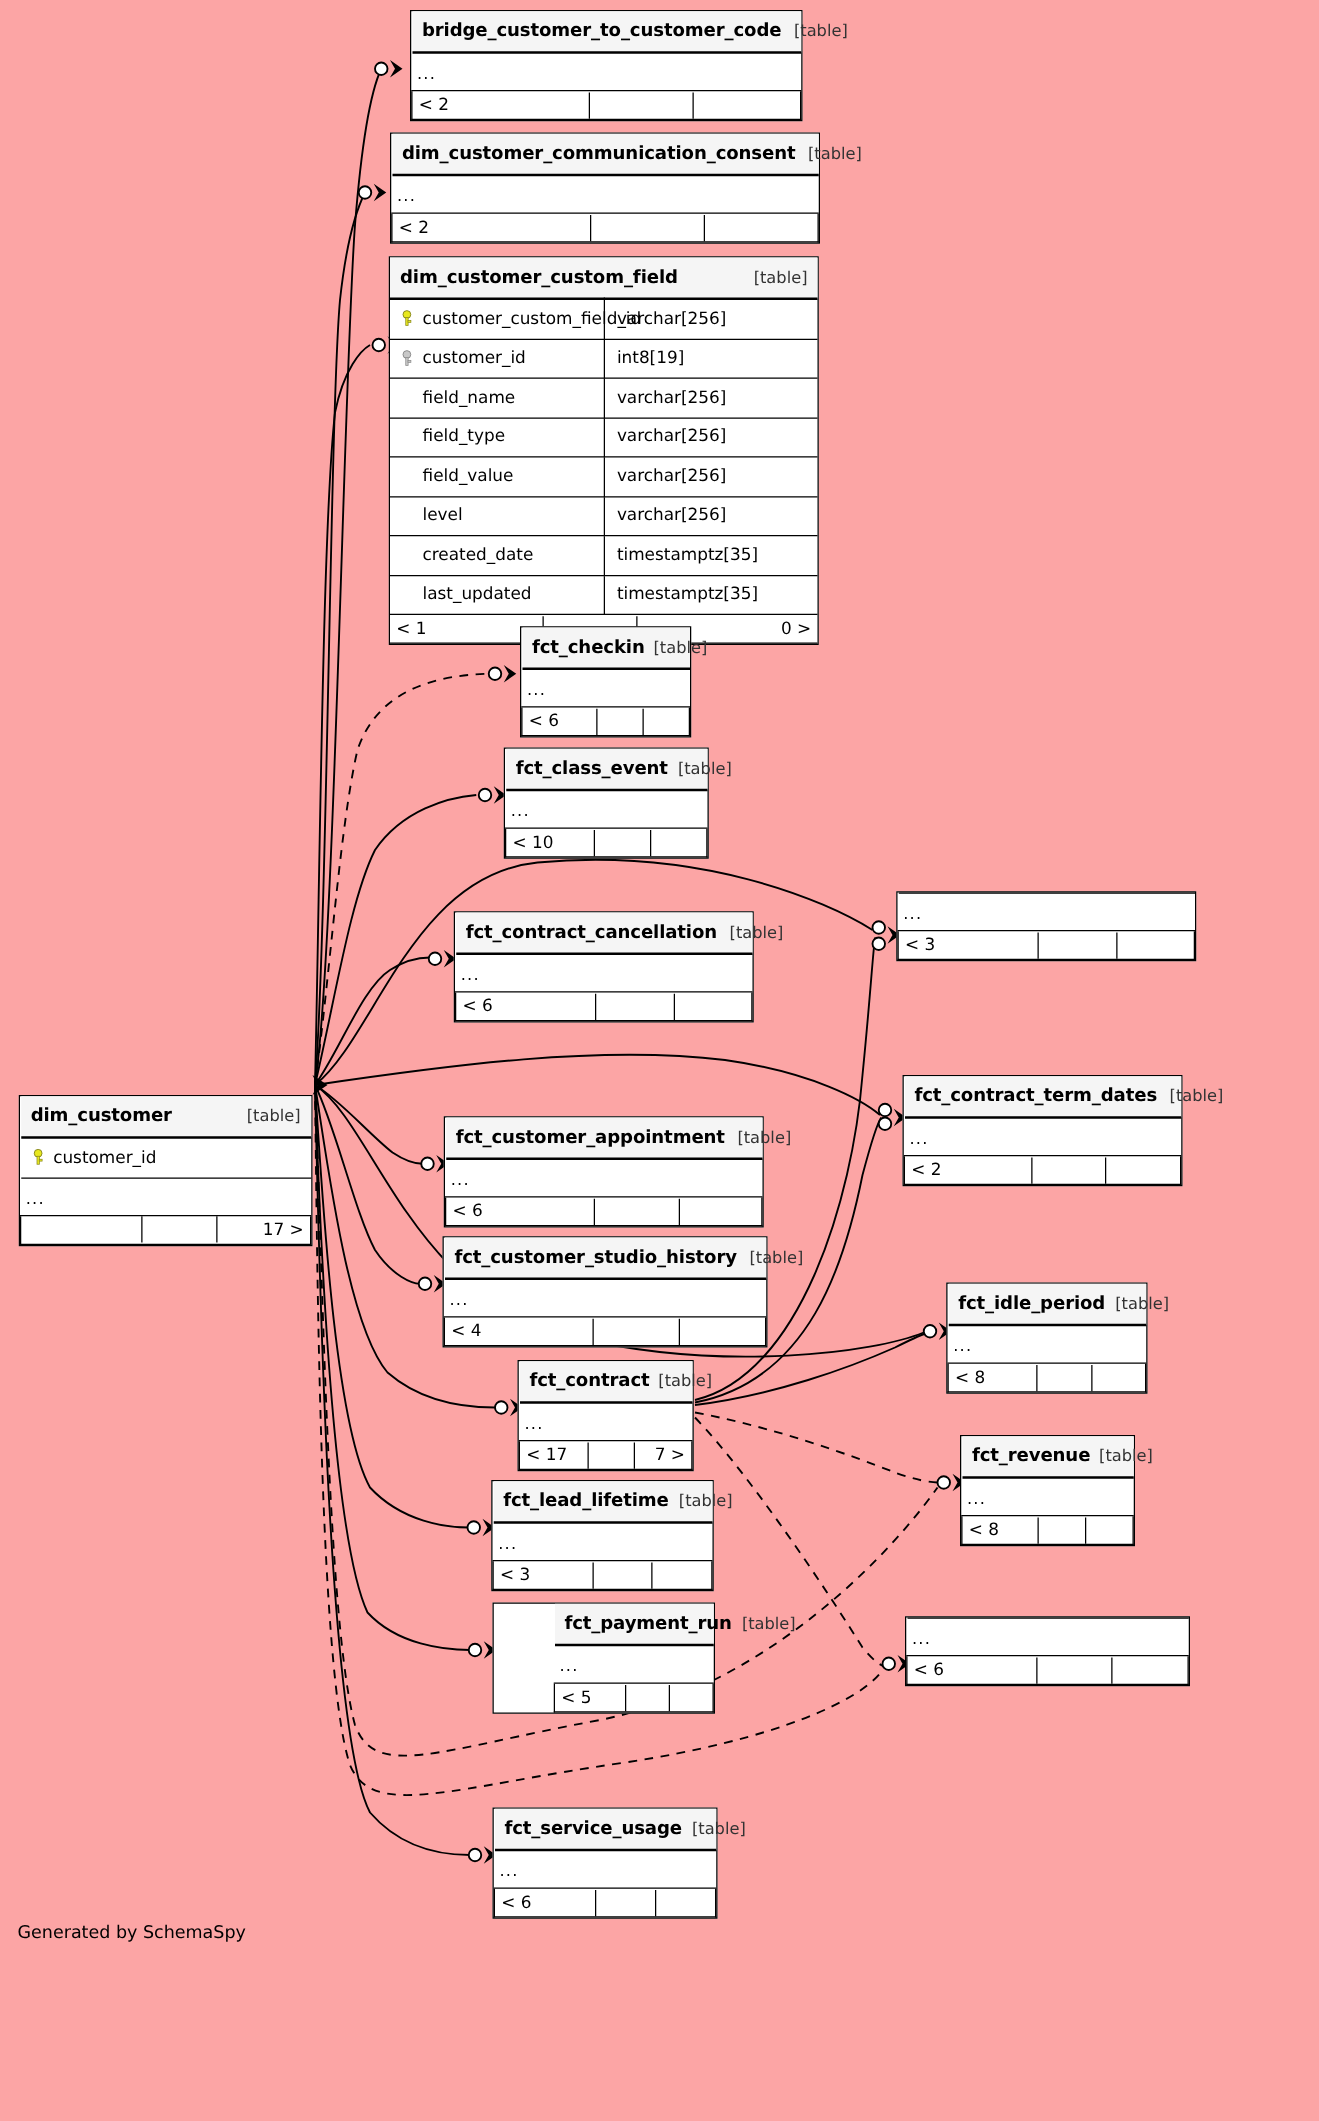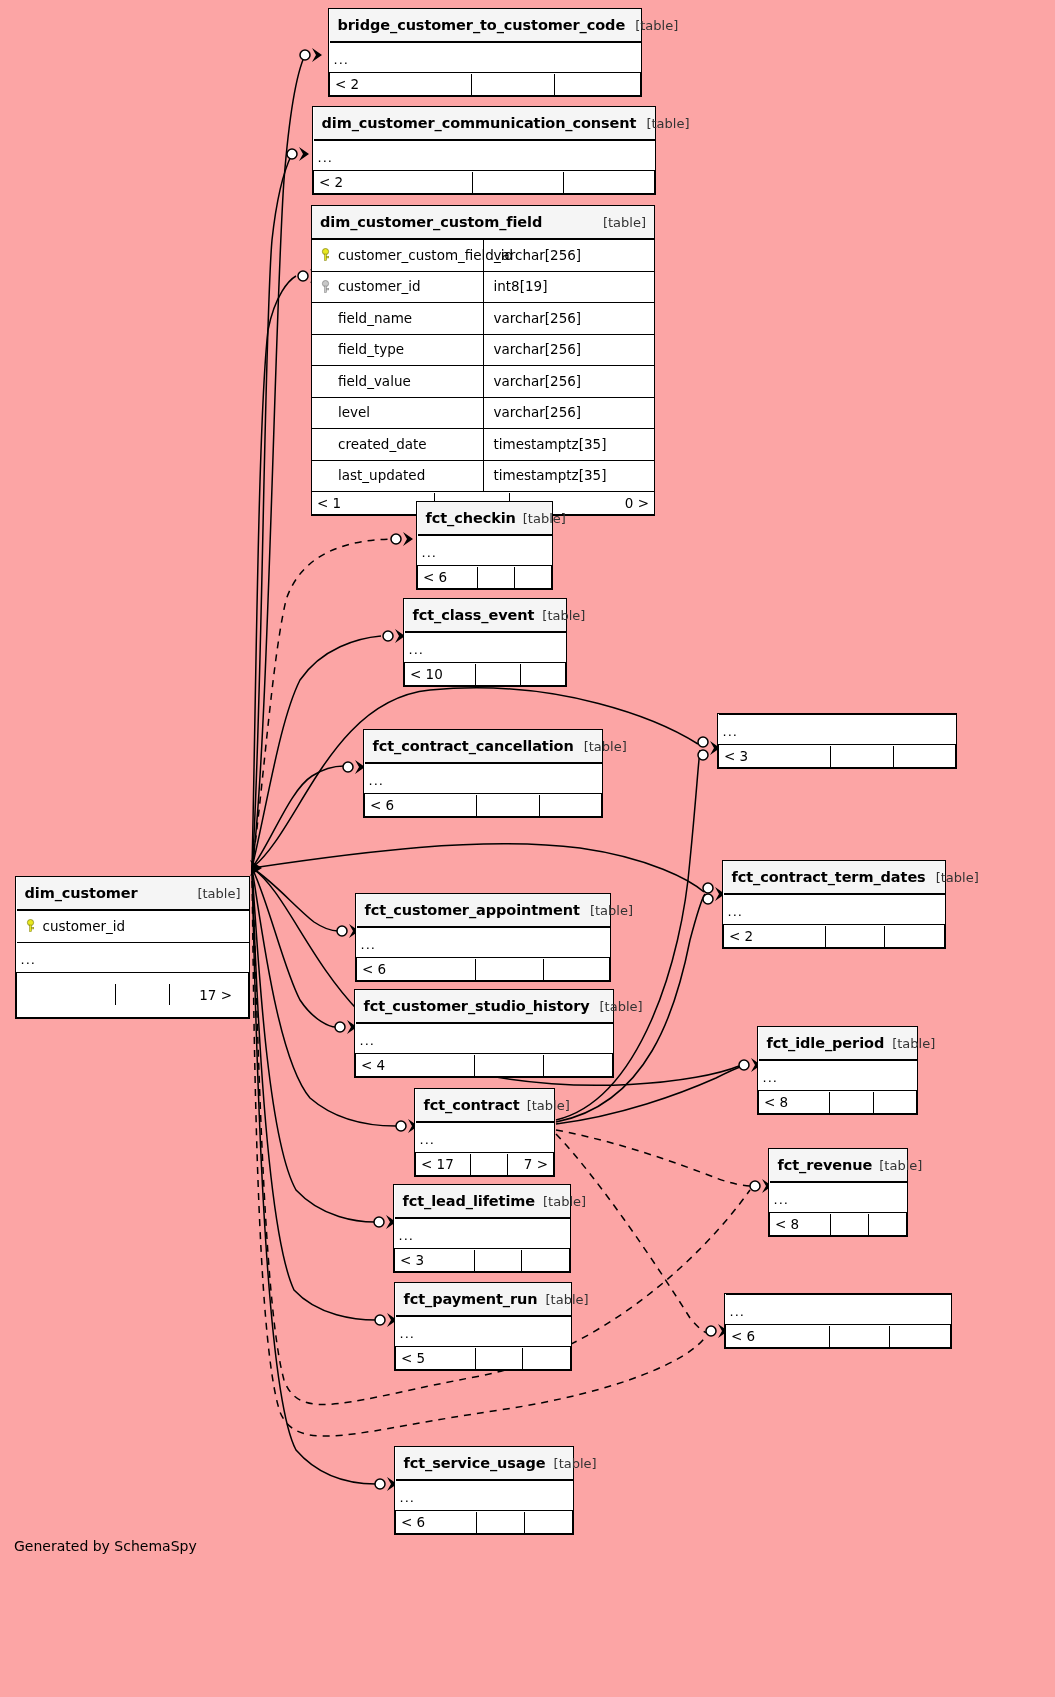--- a/index.html
+++ b/index.html
@@ -534,21 +534,21 @@
                   </svg>
             </span>
             <span>customer_id</span>
           </div>
         </td>
       </tr>
       <tr class="ellipsis-row">
             <td><span class="ell">...</span></td>
           </tr>
       <tr class="foot-row">
-            <td style="padding:11px">
+            <td style="padding:0">
         <table class="tbl" style="border:none">
                 <tbody>
                   <tr>
           <td style="width:43%;border:none;border-right:1px solid #000;height:21px"></td>
           <td style="width:25%;border:none;border-right:1px solid #000;height:21px"></td>
           <td class="foot-right" style="width:32%;border:none;height:21px;padding:0 5px;font-size:13.5px">17 &gt;</td>
         </tr>
                 </tbody>
               </table>
       </td>
@@ -767,21 +767,21 @@
           <td style="width:26%;border:none;height:21px"></td>
         </tr>
                 </tbody>
               </table>
       </td>
           </tr>
     </tbody>
       </table>
   </div>
 
-  <div class="table-node" style="left:394px; top:1282px; width:178px;">
+  <div class="table-node" style="left:394px; top:1282px; width:178px;padding-left:48px;">
     <table class="tbl">
       <tbody>
           <tr class="hdr-row">
             <td>
         <div class="hdr-inner" style="justify-content:flex-start;gap:8px">
           <span class="tbl-name">fct_payment_run</span>
           <span class="tbl-kind">[table]</span>
         </div>
       </td>
           </tr>

